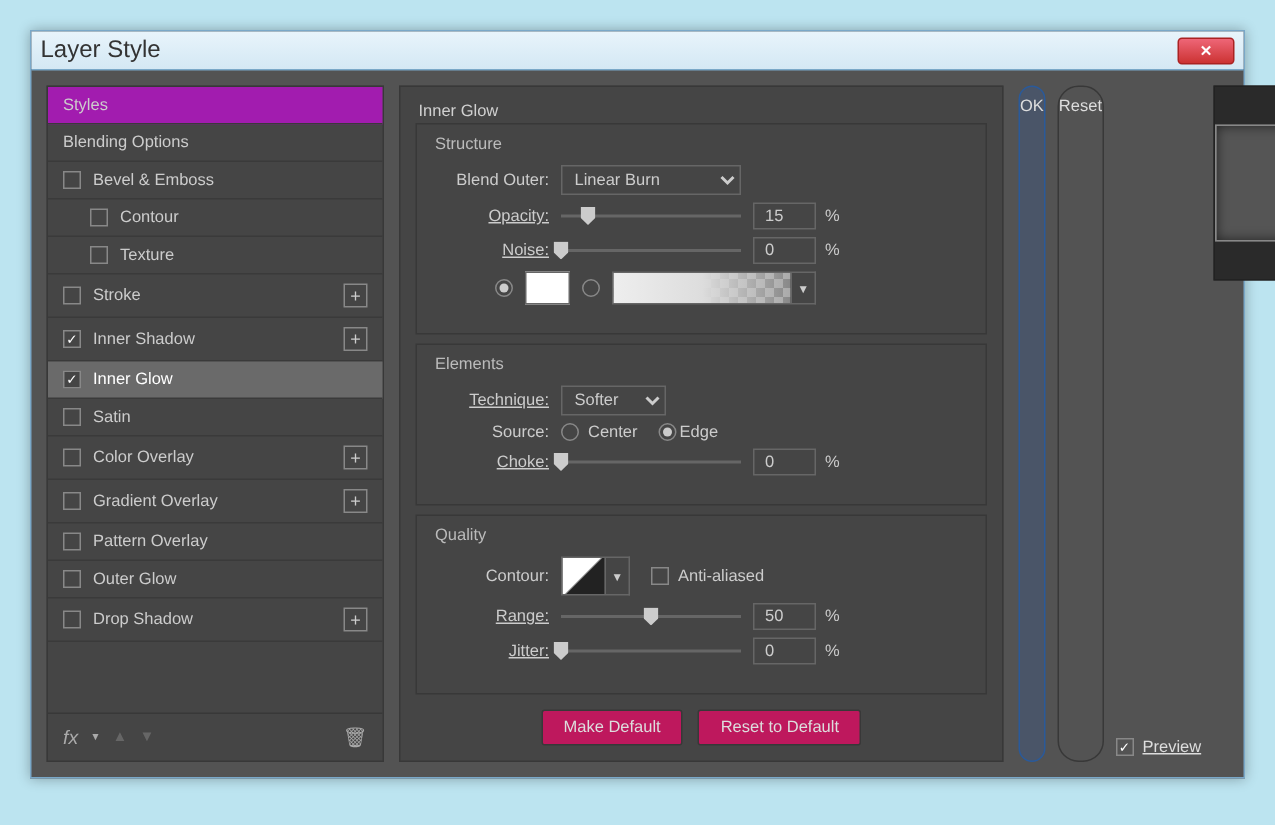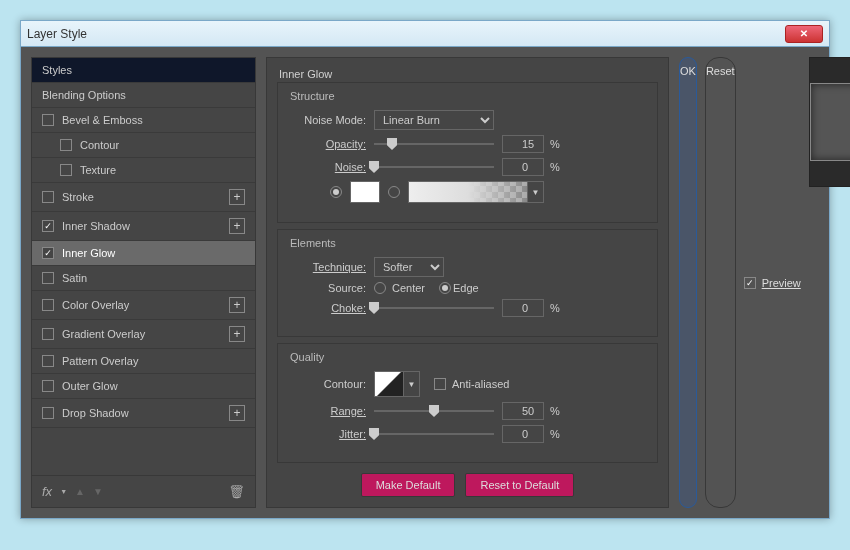--- a/index.html
+++ b/index.html
@@ -1,59 +1,59 @@
 <!DOCTYPE html>
 <html><head>
 <meta charset="utf-8">
 <style>
 * { box-sizing: border-box; margin: 0; padding: 0; font-family: Tahoma, Arial, sans-serif; font-size: 11px; }
 body { background: #bce4f0; padding: 20px; }
 .dialog { width: 810px; background: #535353; border: 1px solid #7aa8c8; box-shadow: 0 0 8px rgba(0,0,0,0.3); }
 .titlebar { background: linear-gradient(#e8f4fb, #d4e8f4); height: 26px; display: flex; align-items: center; padding: 0 6px; border-bottom: 1px solid #7aa8c8; }
-.titlebar-title { color: #333; font-size: 12px; flex: 1; }
+.titlebar-title { color: #333; font-size: 16px; flex: 1; }
 .close-btn { width: 38px; height: 18px; background: linear-gradient(#e67,#c33); border: 1px solid #a22; border-radius: 3px; display: flex; align-items: center; justify-content: center; color: #fff; font-weight: bold; font-size: 10px; cursor: pointer; }
 .body { display: flex; padding: 10px; gap: 10px; }
 .sidebar { width: 225px; background: #454545; border: 1px solid #383838; display: flex; flex-direction: column; }
 .style-item { padding: 6px 10px; color: #ccc; border-bottom: 1px solid #3a3a3a; display: flex; align-items: center; cursor: pointer; }
-.style-item.header { background: #0f172a; }
+.style-item.header { background: #a21caf; }
 .style-item.selected { background: #6a6a6a; color: #fff; }
 .style-item .chk { width: 12px; height: 12px; border: 1px solid #888; margin-right: 8px; display: inline-flex; align-items: center; justify-content: center; background: #454545; }
 .style-item .chk.checked::after { content: "✓"; color: #fff; font-size: 9px; }
 .style-item.indent { padding-left: 28px; }
 .style-item .plus { margin-left: auto; width: 16px; height: 16px; border: 1px solid #888; display: flex; align-items: center; justify-content: center; color: #ccc; font-size: 12px; }
 .sidebar-footer { margin-top: auto; padding: 8px 10px; display: flex; align-items: center; gap: 8px; color: #aaa; border-top: 1px solid #383838; }
 .sidebar-footer .fx { font-style: italic; font-size: 13px; }
 .sidebar-footer .arrow { font-size: 10px; color: #666; }
 .sidebar-footer .trash { margin-left: auto; font-size: 13px; }
 .center { flex: 1; background: #454545; border: 1px solid #383838; padding: 10px; color: #ccc; }
 .panel-title { color: #d0d0d0; margin-bottom: 2px; padding-left: 2px; }
 .group { border: 1px solid #383838; padding: 10px 12px 14px; margin-bottom: 6px; position: relative; }
 .group-label { position: relative; top: -3px; color: #bbb; margin-bottom: 4px; }
 .row { display: flex; align-items: center; margin: 5px 0; }
 .row-label { width: 76px; text-align: right; margin-right: 8px; color: #ccc; text-decoration: underline; }
 .row-label.nound { text-decoration: none; }
 select { background: #454545; color: #ccc; border: 1px solid #666; padding: 2px 4px; height: 20px; font-size: 11px; }
 .slider { flex: 1; height: 16px; position: relative; max-width: 120px; margin-right: 8px; }
 .slider-track { position: absolute; top: 7px; left: 0; right: 0; height: 2px; background: #666; }
 .slider-thumb { position: absolute; top: 2px; width: 10px; height: 12px; background: #ccc; transform: translateX(-50%); clip-path: polygon(0 0, 100% 0, 100% 60%, 50% 100%, 0 60%); }
-.numbox { width: 42px; height: 18px; background: #454545; border: 1px solid #666; color: #ccc; padding: 0 19px; display: flex; align-items: center; }
+.numbox { width: 42px; height: 18px; background: #454545; border: 1px solid #666; color: #ccc; padding: 0 7px; display: flex; align-items: center; }
 .unit { margin-left: 6px; color: #ccc; }
 .color-row { display: flex; align-items: center; gap: 8px; margin-left: 40px; }
 .radio { width: 12px; height: 12px; border: 1px solid #888; border-radius: 50%; display: inline-flex; align-items: center; justify-content: center; }
 .radio.checked::after { content: ""; width: 6px; height: 6px; background: #ccc; border-radius: 50%; }
 .swatch { width: 30px; height: 22px; background: #fff; border: 1px solid #666; }
 .gradient-swatch { width: 120px; height: 22px; border: 1px solid #666; background: linear-gradient(to right, #eee, #ddd 50%, transparent), repeating-conic-gradient(#aaa 0 25%, #888 0 50%) 50%/12px 12px; }
 .dropdown-arrow { width: 16px; height: 22px; border: 1px solid #666; border-left: none; display: flex; align-items: center; justify-content: center; color: #ccc; font-size: 8px; }
 .contour-swatch { width: 30px; height: 26px; border: 1px solid #666; background: linear-gradient(135deg, #fff 0 48%, #222 52% 100%); }
 .btn { background: #be185d; border: 1px solid #383838; color: #ddd; padding: 5px 14px; cursor: pointer; border-radius: 2px; }
 .btn-row { display: flex; gap: 10px; justify-content: center; margin-top: 10px; }
 .rightcol { width: 140px; display: flex; flex-direction: row; gap: 8px; }
 .rbtn { background: #535353; border: 1px solid #383838; border-radius: 14px; padding: 7px 0; text-align: center; color: #ddd; cursor: pointer; }
 .rbtn.primary { border: 1px solid #2a5a9a; background: #4a5568; }
-.preview-chk { display: flex; align-items: center; justify-content: center; gap: 6px; color: #ddd; margin: 4px 0; }
+.preview-chk { display: flex; align-items: flex-end; justify-content: center; gap: 6px; color: #ddd; margin: 4px 0; }
 .preview-chk .chk { width: 12px; height: 12px; border: 1px solid #888; display: inline-flex; align-items: center; justify-content: center; }
 .preview-chk .chk.checked::after { content: "✓"; color: #fff; font-size: 9px; }
 .preview-box { width: 130px; height: 130px; background: #2a2a2a; border: 1px solid #222; display: flex; align-items: center; justify-content: center; margin: 0 auto; }
 .preview-inner { width: 78px; height: 78px; background: #555; border: 1px solid #888; box-shadow: inset 0 0 8px rgba(0,0,0,0.6); }
 .inline-chk { width: 12px; height: 12px; border: 1px solid #888; margin-right: 6px; display: inline-block; }
 </style>
 </head>
 <body>
 
 <div class="dialog">
@@ -128,21 +128,21 @@
         <span class="trash">🗑</span>
       </div>
     </div>
 
     <div class="center">
       <div class="panel-title">Inner Glow</div>
 
       <div class="group">
         <div class="group-label">Structure</div>
         <div class="row">
-          <span class="row-label nound">Noise Mode:</span>
+          <span class="row-label nound">Blend Outer:</span>
           <select style="width:120px"><option>Linear Burn</option></select>
         </div>
         <div class="row">
           <span class="row-label">Opacity:</span>
           <div class="slider">
               <div class="slider-track"></div>
               <div class="slider-thumb" style="left:15%"></div>
             </div>
           <div class="numbox">15</div>
           <span class="unit">%</span>

